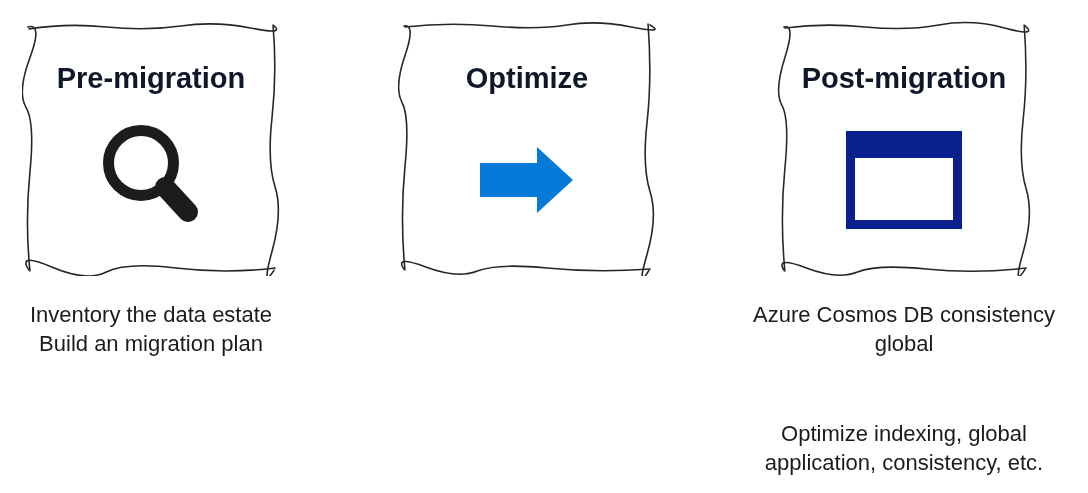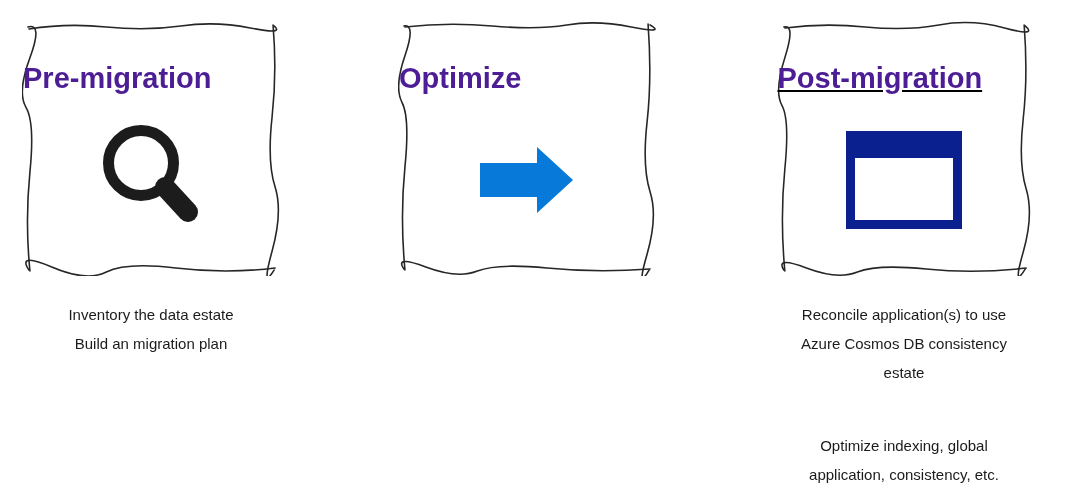--- a/index.html
+++ b/index.html
@@ -16,60 +16,60 @@
   .col-2 { left: 376px; width: 302px; }
   .col-3 { left: 734px; width: 340px; }
 
   .sketch-box {
     position: relative;
     width: 258px;
     height: 258px;
     margin: 18px auto 0 auto;
     box-sizing: border-box;
   }
-  .col-3 .sketch-box { width: 255px; text-decoration: underline; }
+  .col-3 .sketch-box { width: 255px; }
 
   .frame {
     position: absolute;
     left: 0; top: 0;
     width: 100%; height: 100%;
   }
 
   .phase-title {
     position: relative;
     margin: 1px;
     padding-top: 44px;
-    text-align: left;
+    text-align: center;
     font-size: 29px;
     font-weight: 700;
-    color: #4c1d95;
+    color: #0f172a;
     letter-spacing: 0px;
   }
 
   .icon-wrap {
     position: relative;
     display: flex;
     justify-content: center;
   }
   .col-1 .icon-wrap { margin-top: 26px; }
   .col-2 .icon-wrap { margin-top: 52px; }
   .col-3 .icon-wrap { margin-top: 36px; }
 
   .caption {
     position: absolute;
     top: 300px;
     left: 0;
     width: 100%;
     text-align: center;
-    font-size: 15px;
+    font-size: 22px;
     line-height: 29px;
     color: #1b1b1b;
     font-weight: 400;
   }
-  .para-gap { margin-top: 44px; }
+  .para-gap { margin-top: 61px; }
   .cap-line { white-space: nowrap; }
 </style>
 </head>
 <body>
 
 <div class="canvas">
 
   <section class="column col-1">
     <div class="sketch-box">
       <svg class="frame" viewBox="0 0 260 260" preserveAspectRatio="none">
@@ -128,23 +128,22 @@
       <h2 class="phase-title">Post-migration</h2>
       <div class="icon-wrap">
         <svg width="116" height="98" viewBox="0 0 116 98">
           <rect x="0" y="0" width="116" height="98" fill="#0b208f"></rect>
           <rect x="9" y="27" width="98" height="62" fill="#ffffff"></rect>
         </svg>
       </div>
     </div>
     <div class="caption">
       <div>
-        <div class="cap-line">Reconcile application(s) to use</div>
         <div class="cap-line">Azure Cosmos DB consistency</div>
-        <div class="cap-line">estate</div>
+        <div class="cap-line">global</div>
       </div>
       <div class="para-gap">
         <div class="cap-line">Optimize indexing, global</div>
         <div class="cap-line">application, consistency, etc.</div>
       </div>
     </div>
   </section>
 
 </div>
 

